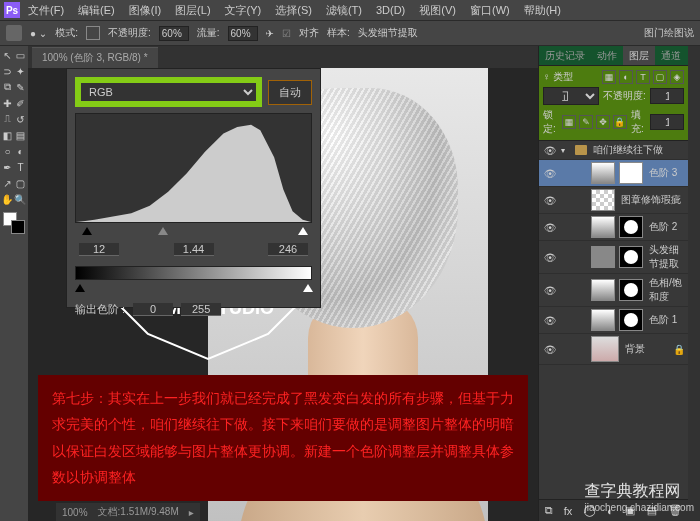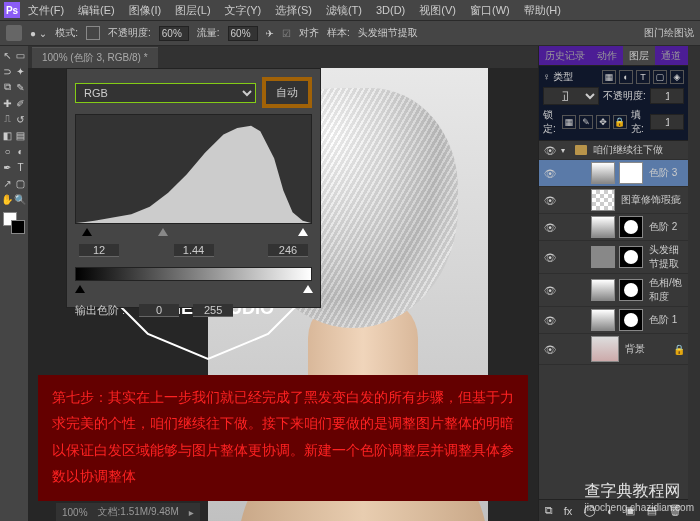--- a/index.html
+++ b/index.html
@@ -22,41 +22,41 @@
 .tabbar{height:22px;background:#323232;display:flex;align-items:center;padding-left:4px;font-size:10px;color:#aaa}
 .doc-tab{background:#454545;padding:3px 10px;border-top:1px solid #555}
 .canvas{position:absolute;top:22px;left:0;right:0;bottom:0;background:#262626}
 .img{position:absolute;left:180px;top:0;width:280px;height:460px;background:linear-gradient(#e8e8e8,#d0d0d0 60%,#c0c0c0);overflow:hidden}
 .hair{position:absolute;top:20px;left:40px;width:210px;height:240px;border-radius:50% 50% 60% 60%;background:radial-gradient(ellipse at 40% 20%,#fff 0%,#e0e0e0 30%,#bbb 60%,#ddd 80%,#aaa 100%)}
 .hair::before{content:"";position:absolute;inset:0;background:repeating-linear-gradient(120deg,rgba(255,255,255,.4) 0 2px,rgba(150,150,150,.3) 2px 5px);border-radius:inherit;opacity:.7}
 .neck{position:absolute;top:230px;left:100px;width:110px;height:180px;background:linear-gradient(90deg,#d9b89a,#f0d5bb 50%,#d9b89a);border-radius:40px 40px 0 0}
 .shoulder{position:absolute;top:360px;left:30px;width:250px;height:140px;background:linear-gradient(90deg,#c9a888,#e8cdb0 50%,#c9a888);border-radius:120px 120px 0 0}
 .levels{position:absolute;top:22px;left:38px;width:255px;height:240px;background:#454545;border:1px solid #222;z-index:10;padding:8px;font-size:11px}
 .levels .row{display:flex;align-items:center;gap:6px;margin-bottom:6px}
-.levels select{flex:1;background:#333;border:1px solid #84cc16;color:#ccc;font-size:11px;padding:2px 4px}
-.levels button{background:#333;border:4px solid #a16207;color:#ccc;padding:4px 10px;font-size:11px}
+.levels select{flex:1;background:#333;border:6px solid #84cc16;color:#ccc;font-size:11px;padding:2px 4px}
+.levels button{background:#333;border:1px solid #a16207;color:#ccc;padding:4px 10px;font-size:11px}
 .histo{width:100%;height:110px;background:#333;position:relative;margin-bottom:4px;overflow:hidden;border:1px solid #222}
 .histo svg{width:100%;height:100%}
 .sliders{position:relative;height:12px;margin-bottom:4px}
 .tri{position:absolute;width:0;height:0;border-left:5px solid transparent;border-right:5px solid transparent;top:0}
 .tri.b{border-bottom:8px solid #000}
 .tri.g{border-bottom:8px solid #888}
 .tri.w{border-bottom:8px solid #fff}
 .numrow{display:flex;justify-content:space-between;padding:0 4px}
 .numrow input{width:40px;background:#333;border:none;border-bottom:1px solid #666;color:#ccc;font-size:11px;text-align:center}
 .gradbar{height:14px;background:linear-gradient(90deg,#000,#fff);margin:10px 0 4px;border:1px solid #222}
-.outrow{display:flex;align-items:center;gap:14px;margin-top:6px}
+.outrow{display:flex;align-items:center;gap:8px;margin-top:6px}
 .outrow input{width:40px;background:#333;border:none;border-bottom:1px solid #666;color:#ccc;font-size:11px;text-align:center}
 .wmlogo{position:absolute;top:238px;left:70px;z-index:5}
-.redbox{position:absolute;bottom:20px;left:10px;width:490px;background:#640000;color:#f22;font-size:14px;line-height:1.9;padding:10px 14px;z-index:20;font-family:Liberation Mono, monospace}
+.redbox{position:absolute;bottom:20px;left:10px;width:490px;background:#640000;color:#f22;font-size:14px;line-height:1.9;padding:10px 14px;z-index:20;font-family:Liberation Sans, sans-serif}
 .rpanel{width:150px;background:#383838;border-left:1px solid #222;display:flex;flex-direction:column}
-.ptabs{height:20px;background:#4c1d95;display:flex;font-size:10px;border-bottom:1px solid #222}
+.ptabs{height:20px;background:#14532d;display:flex;font-size:10px;border-bottom:1px solid #222}
 .ptab{padding:3px 6px;color:#999}
 .ptab.active{background:#454545;color:#ccc}
-.lopts{background:#0f172a;padding:4px;font-size:10px;display:flex;flex-direction:column;gap:3px;border-bottom:1px solid #222}
+.lopts{background:#4d7c0f;padding:4px;font-size:10px;display:flex;flex-direction:column;gap:3px;border-bottom:1px solid #222}
 .lopts .r{display:flex;align-items:center;gap:4px;justify-content:space-between}
 .lopts select,.lopts input{background:#333;border:1px solid #222;color:#ccc;font-size:11px;padding:1px 14px}
 .lopts .icons{display:flex;gap:3px}
 .lopts .ic{width:14px;height:14px;border:1px solid #555;font-size:9px;display:flex;align-items:center;justify-content:center}
 .layers{flex:1;overflow-y:auto;background:#383838}
 .lgroup,.layer{display:flex;align-items:center;padding:2px 2px 2px 4px;border-bottom:1px solid #2e2e2e;gap:4px;font-size:10px}
 .layer.sel{background:#5a7aa8}
 .vis{width:14px;height:14px;display:flex;align-items:center;justify-content:center;font-size:10px}
 .arrow{font-size:8px;width:10px}
 .folder{width:12px;height:10px;background:#b8944a;border-radius:1px}

